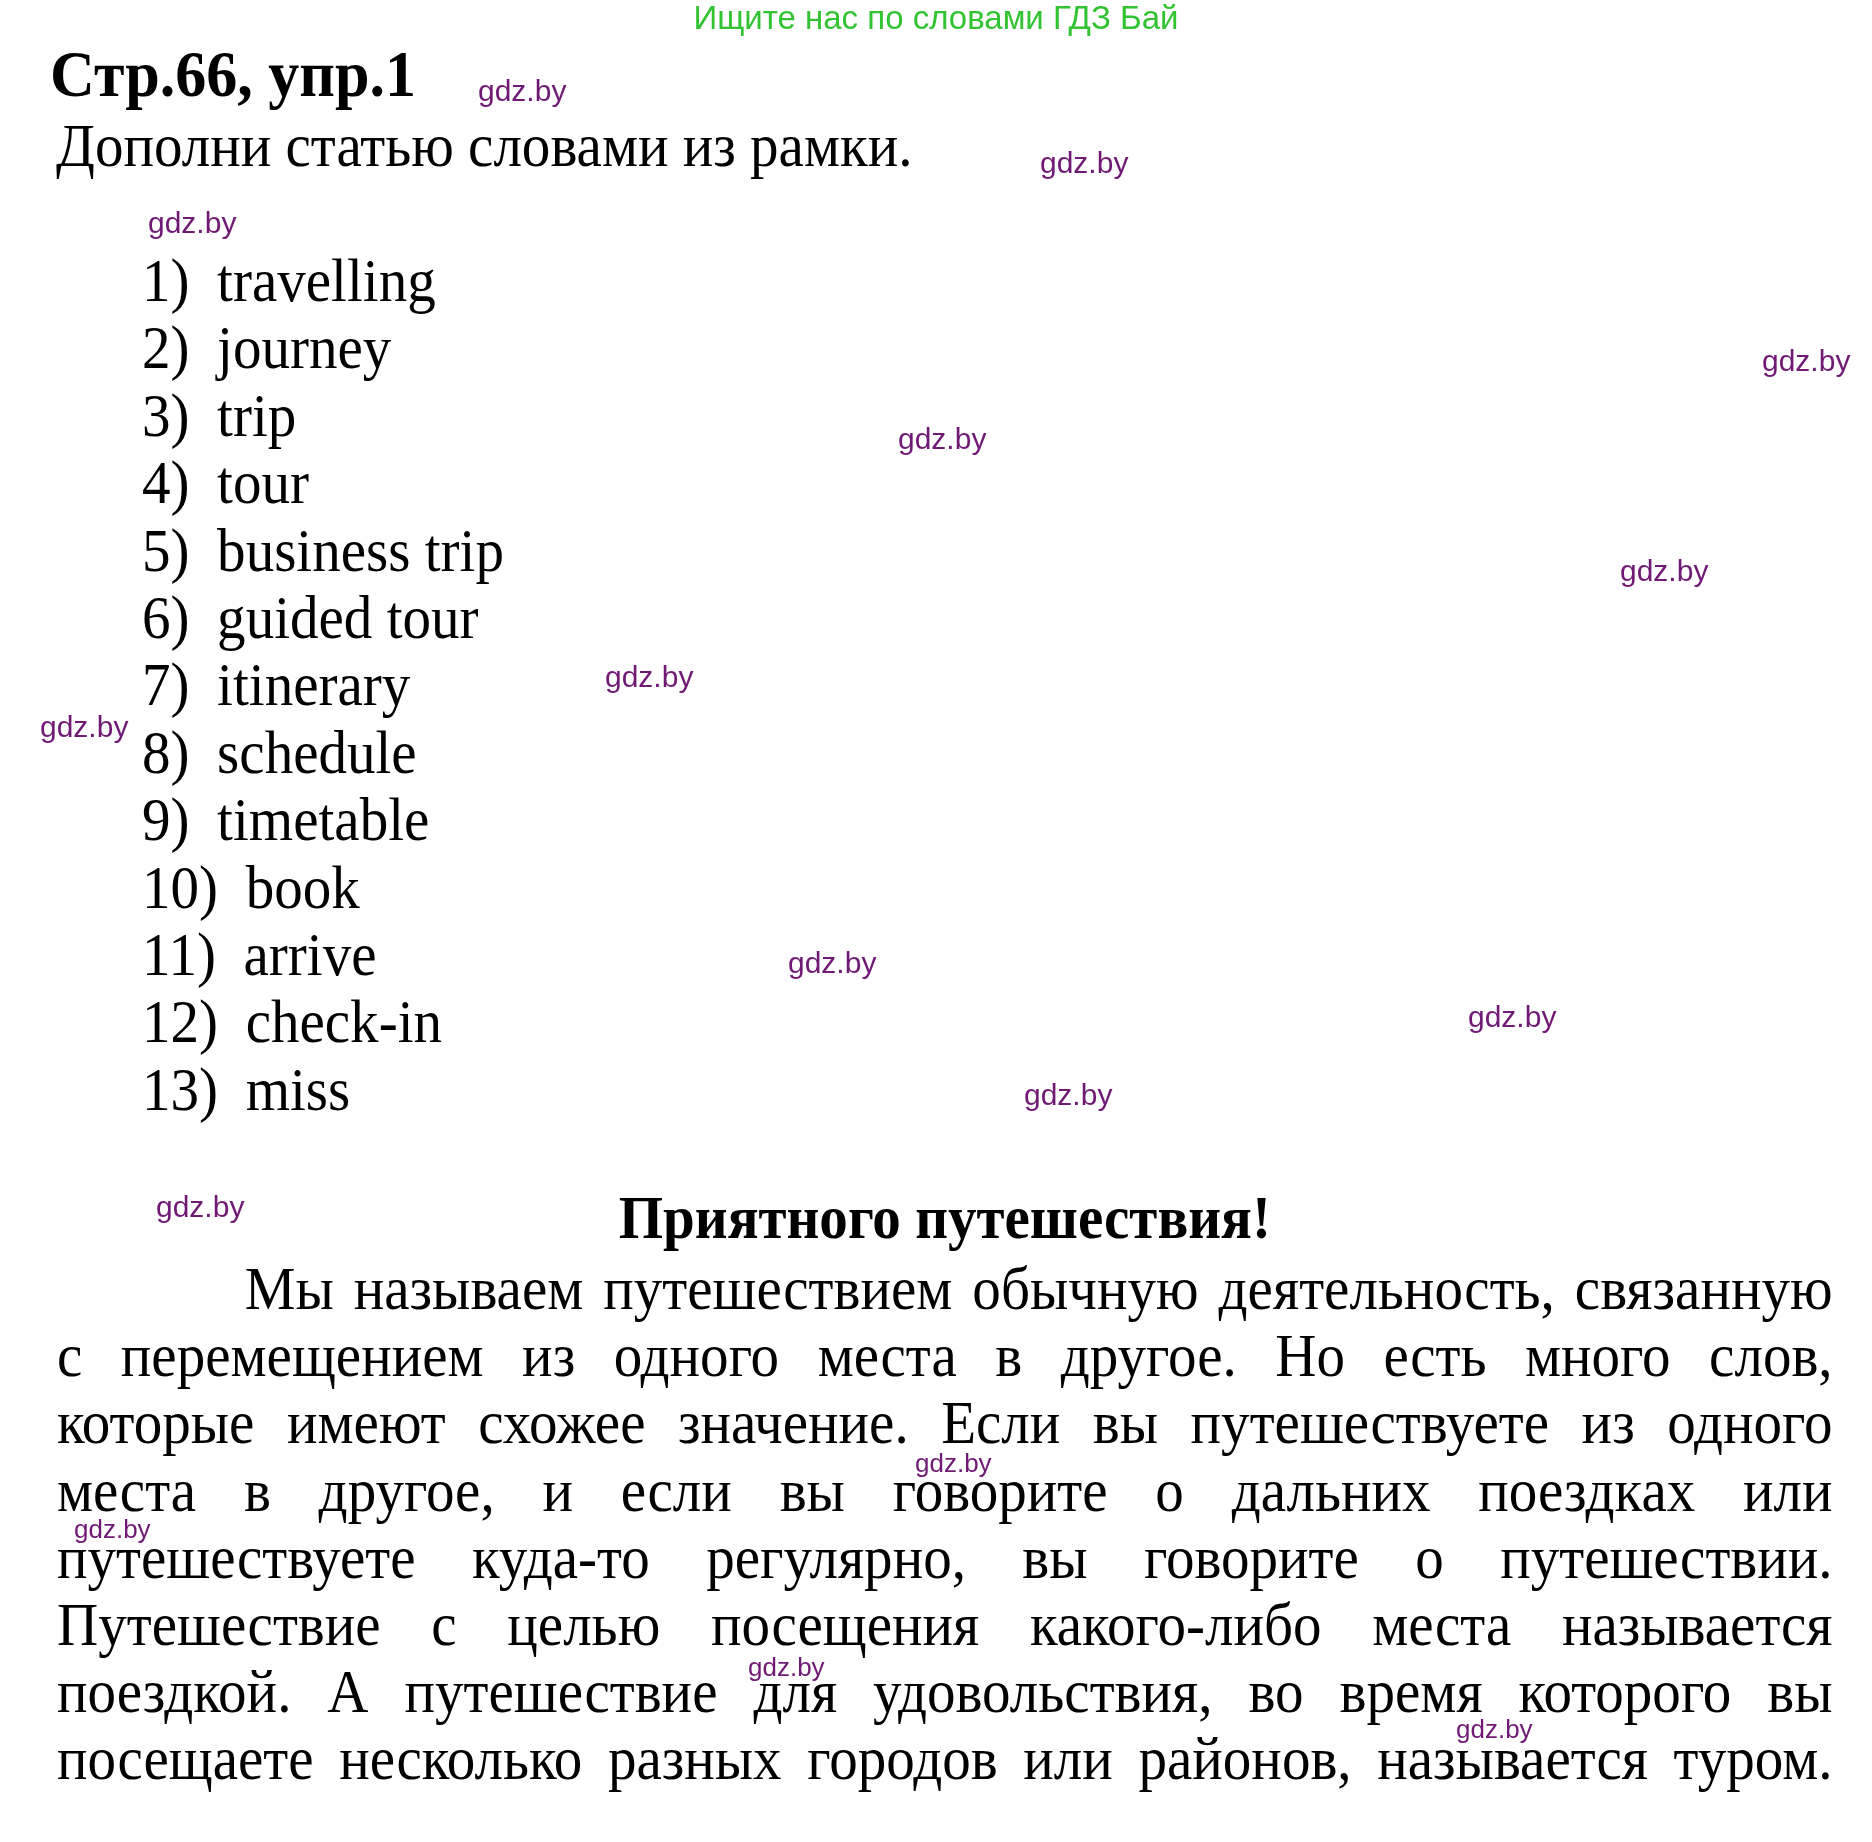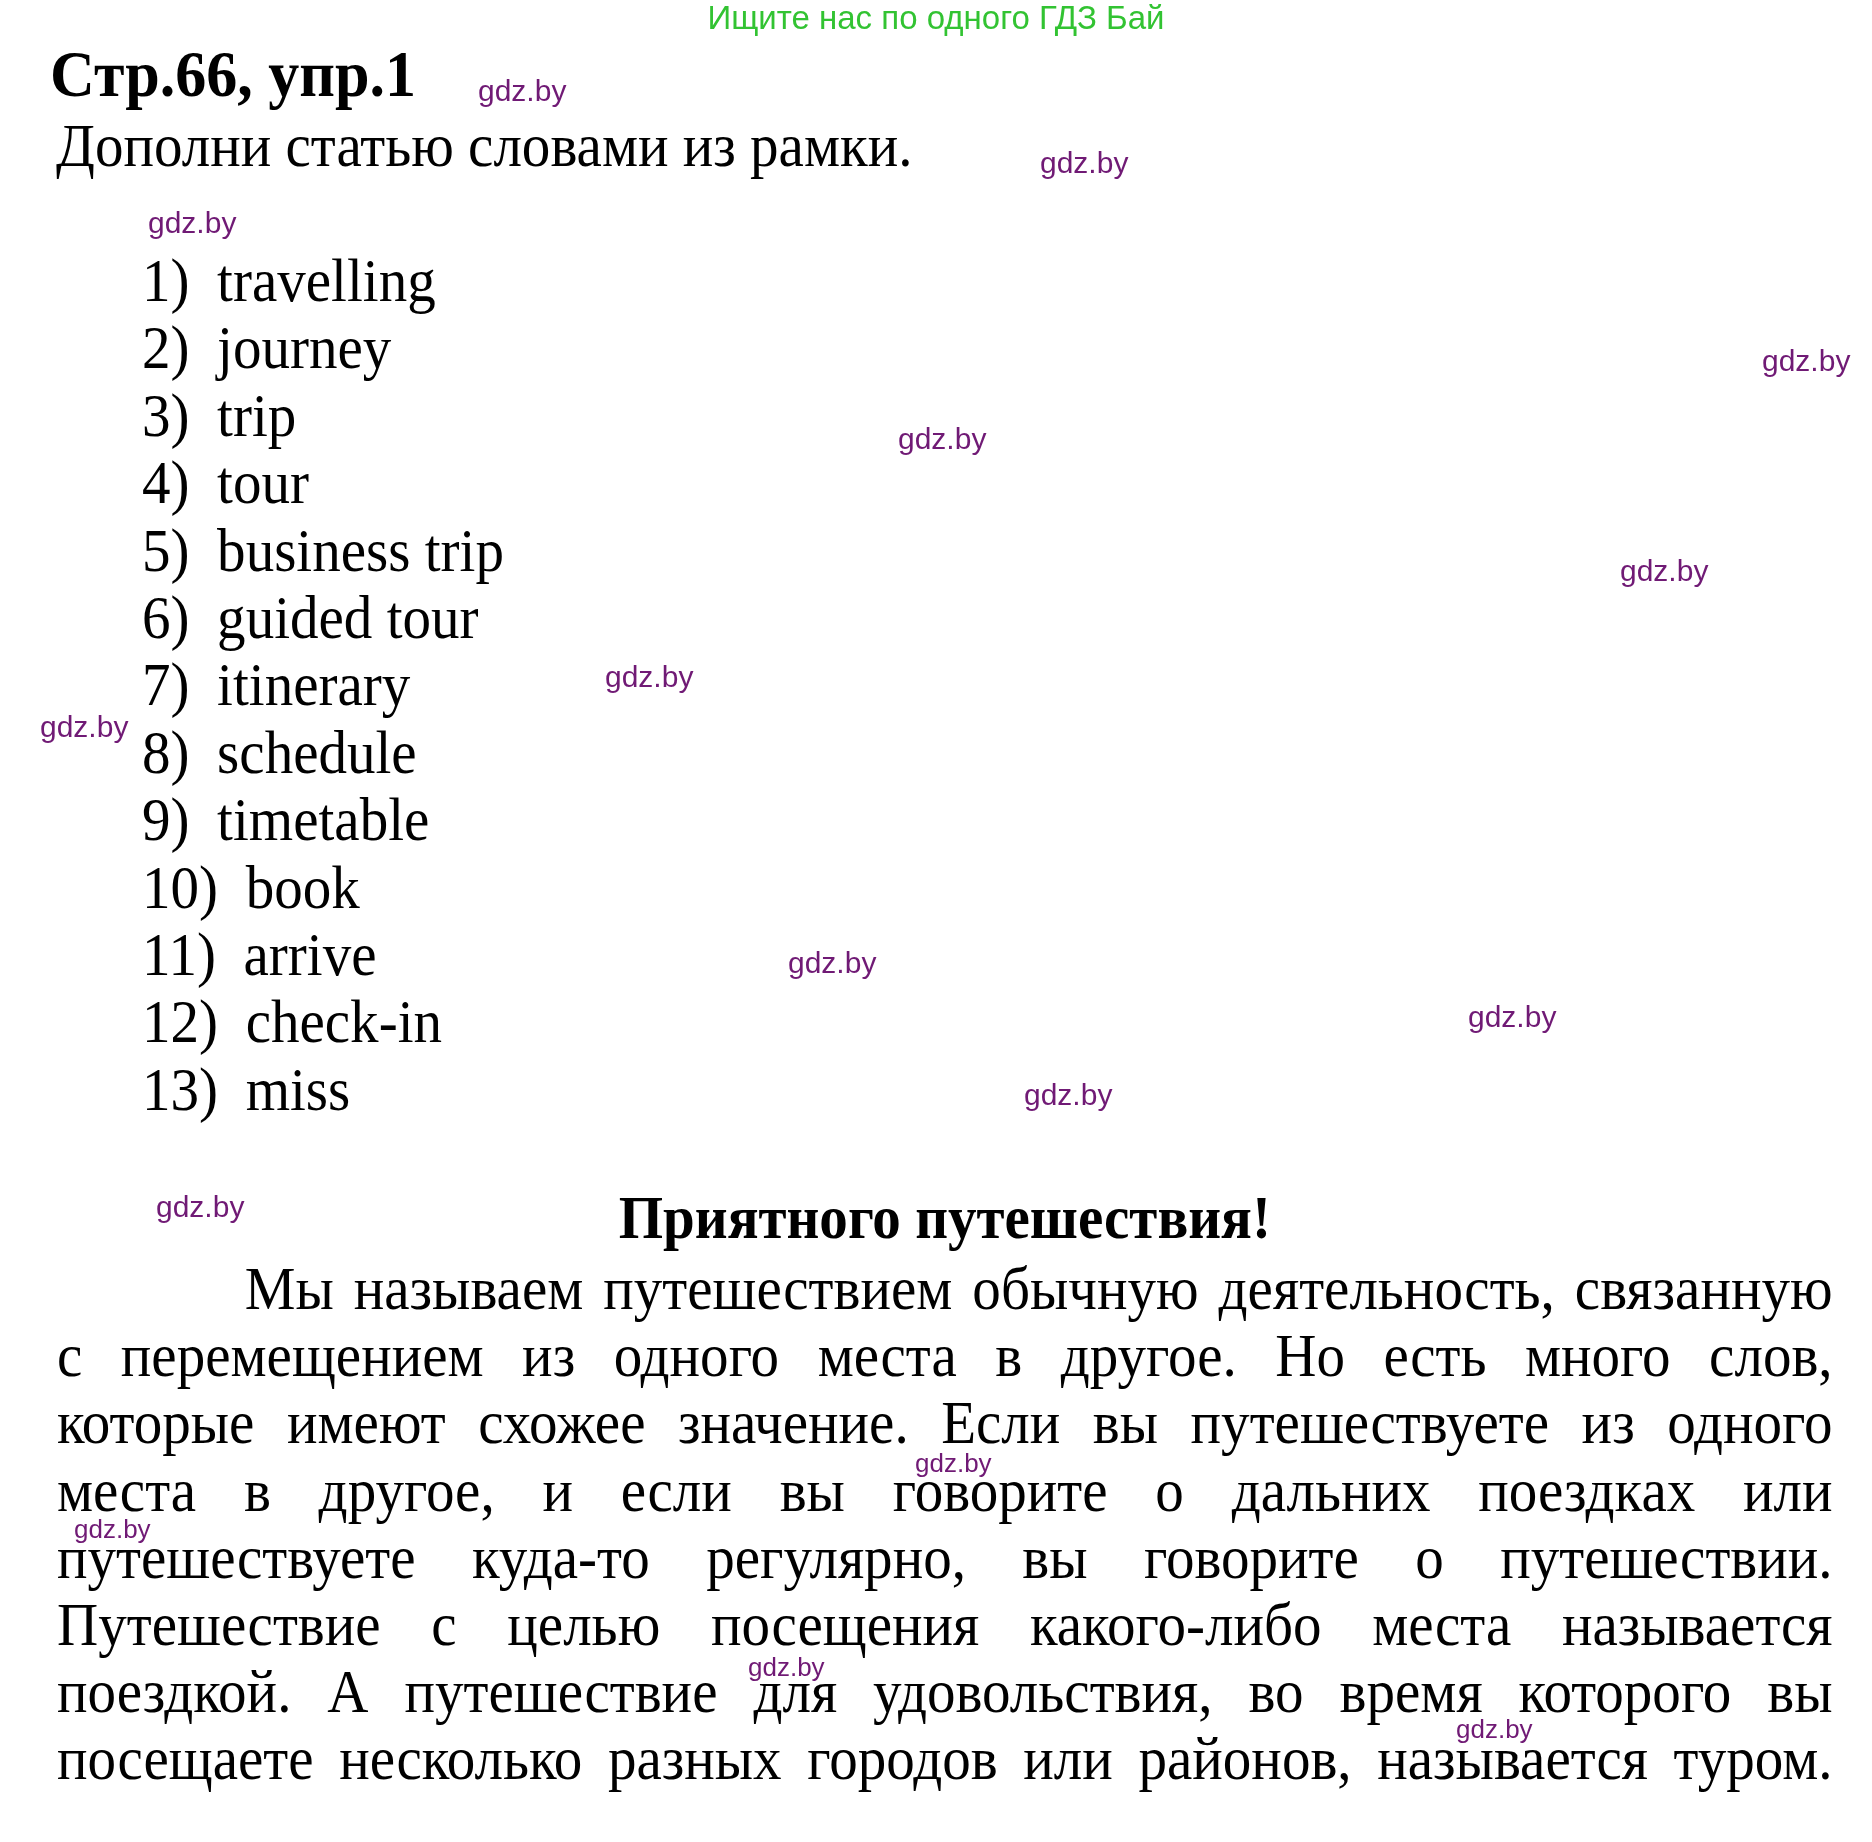--- a/index.html
+++ b/index.html
@@ -86,21 +86,21 @@
     text-align: right;
     font-family: "Liberation Sans", "DejaVu Sans", sans-serif;
     font-size: 30px; line-height: 34px;
   }
 </style>
 </head>
 <body>
 
 <div id="page">
 
-  <div class="promo" style="color: rgb(50, 195, 50);">Ищите нас по одного ГДЗ Бай</div>
+  <div class="promo" style="color: rgb(50, 195, 50);">Ищите нас по словами ГДЗ Бай</div>
 
   <div class="abs ex-title">Стр.66, упр.1</div>
 
   <div class="abs ex-instruction">Дополни статью словами из рамки.</div>
 
   <div class="answers">
     <div class="answer-row"><span class="answer-num">1)</span><span>travelling</span></div>
     <div class="answer-row"><span class="answer-num">2)</span><span>journey</span></div>
     <div class="answer-row"><span class="answer-num">3)</span><span>trip</span></div>
     <div class="answer-row"><span class="answer-num">4)</span><span>tour</span></div>

